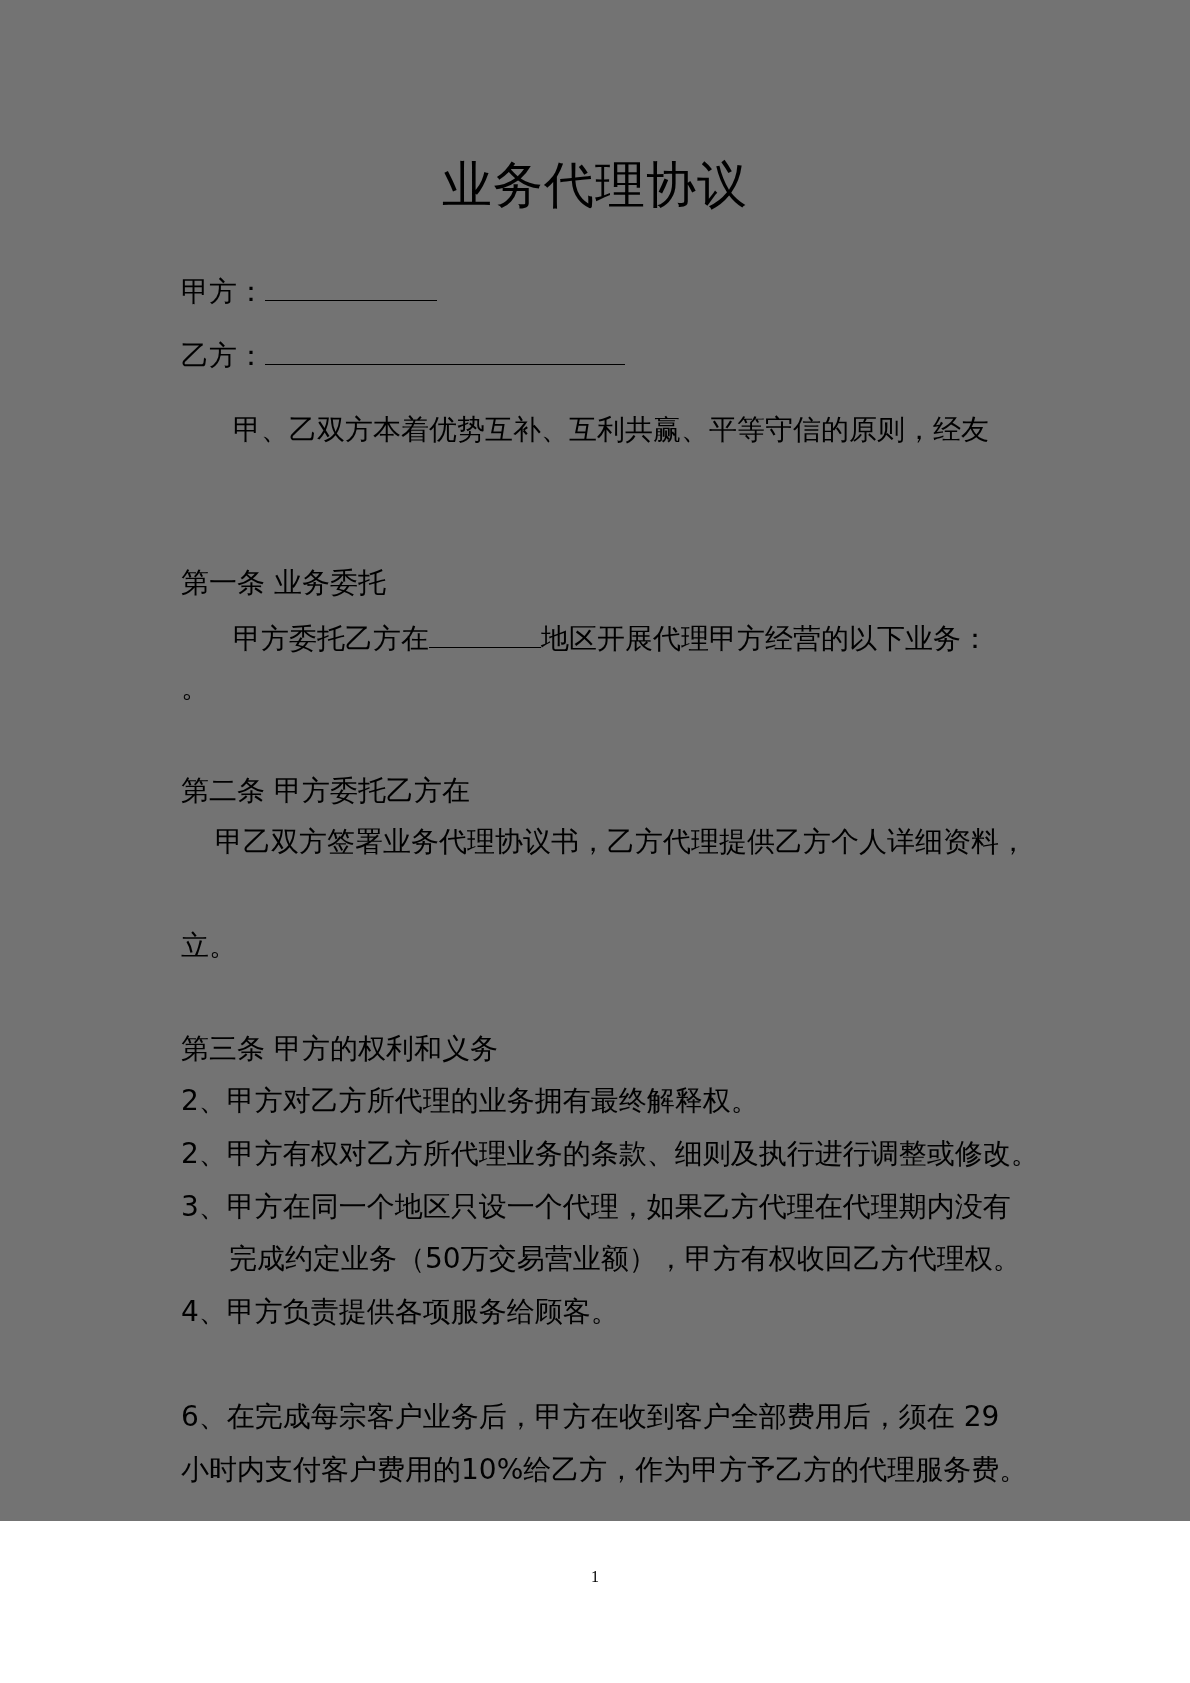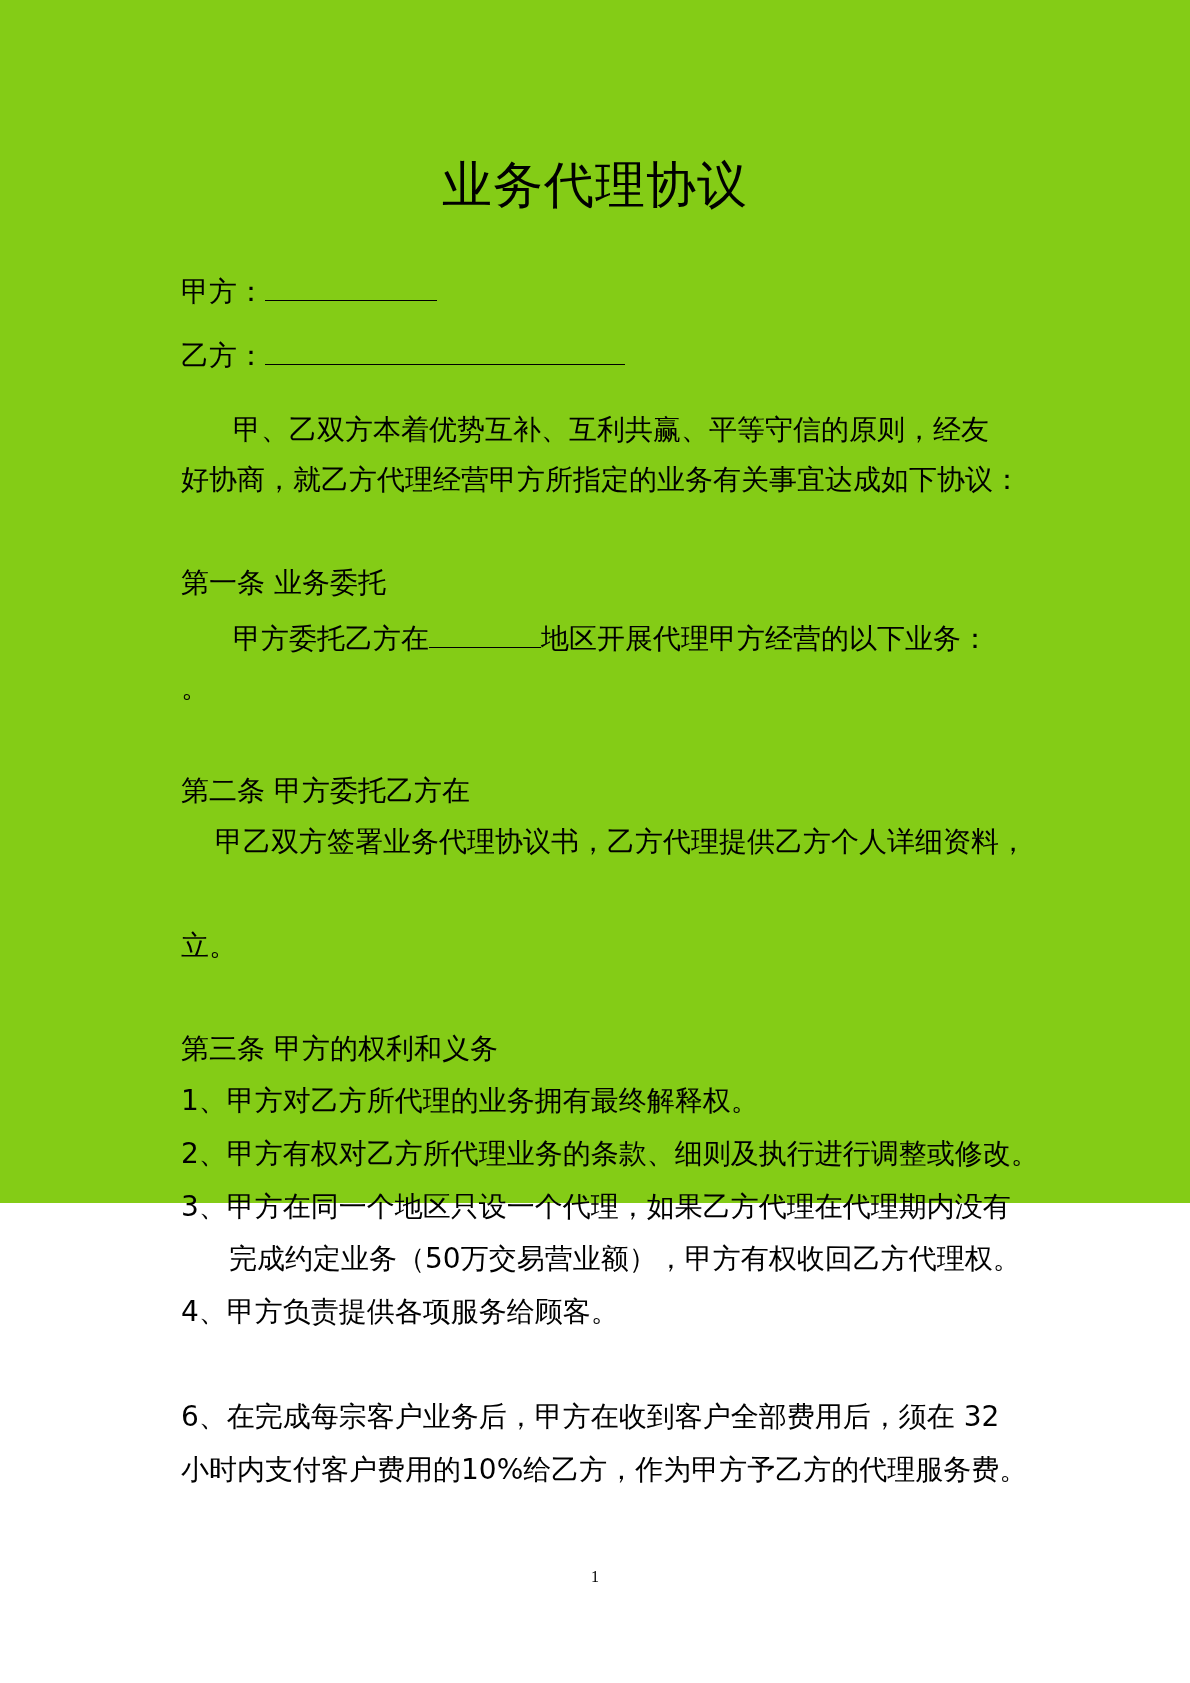--- a/index.html
+++ b/index.html
@@ -1,18 +1,18 @@
 <!DOCTYPE html>
 <html><head>
 <meta charset="utf-8">
 <style>
   html, body { margin:0; padding:0; background:#ffffff; }
   body { width:1190px; height:1683px; position:relative; overflow:hidden;
          font-family:"DejaVu Sans", sans-serif; color:#000; }
-  .page { position:absolute; left:0; top:0; width:1190px; height:1203px; background:#84cc16; }
+  .page { position:absolute; left:0; top:0; width:1190px; height:1521px; background:#737373; }
   .title { position:absolute; left:0; width:1190px; top:150px; text-align:center;
            font-size:50px; line-height:70px; letter-spacing:1px; }
   .line { position:absolute; left:181px; font-size:28px; line-height:36px; white-space:nowrap; }
   .blank { display:inline-block; border-bottom:1.5px solid #000; height:30px; vertical-align:baseline; }
   .pagenum { position:absolute; left:0; width:1190px; top:1568px; text-align:center;
              font-family:"Liberation Serif", serif; font-size:16px; }
 </style>
 </head>
 <body>
 
@@ -22,35 +22,34 @@
 
   <div class="line" style="top:270px;">
     <span>甲方：</span><span class="blank" style="width:172px;"></span>
   </div>
 
   <div class="line" style="top:412px; left:233px;">甲、乙双方本着优势互补、互利共赢、平等守信的原则，经友</div>
 
   <div class="line" style="top:334px;">
     <span>乙方：</span><span class="blank" style="width:360px;"></span>
   </div>
-  <div class="line" style="top:462px;">好协商，就乙方代理经营甲方所指定的业务有关事宜达成如下协议：</div>
 
   <div class="line" style="top:565px;">第一条 业务委托</div>
   <div class="line" style="top:617px; left:233px;">
     <span>甲方委托乙方在</span><span class="blank" style="width:112px;"></span><span>地区开展代理甲方经营的以下业务：</span>
   </div>
   <div class="line" style="top:670px;">。</div>
 
   <div class="line" style="top:773px;">第二条 甲方委托乙方在</div>
   <div class="line" style="top:824px; left:215px;">甲乙双方签署业务代理协议书，乙方代理提供乙方个人详细资料，</div>
   <div class="line" style="top:928px;">立。</div>
 
   <div class="line" style="top:1031px;">第三条 甲方的权利和义务</div>
-  <div class="line" style="top:1083px;">1、甲方对乙方所代理的业务拥有最终解释权。</div>
+  <div class="line" style="top:1083px;">2、甲方对乙方所代理的业务拥有最终解释权。</div>
   <div class="line" style="top:1136px;">2、甲方有权对乙方所代理业务的条款、细则及执行进行调整或修改。</div>
   <div class="line" style="top:1189px;">3、甲方在同一个地区只设一个代理，如果乙方代理在代理期内没有</div>
   <div class="line" style="top:1241px;margin-left:48px;">完成约定业务（50万交易营业额），甲方有权收回乙方代理权。</div>
   <div class="line" style="top:1294px;">4、甲方负责提供各项服务给顾客。</div>
-  <div class="line" style="top:1399px;">6、在完成每宗客户业务后，甲方在收到客户全部费用后，须在 32</div>
+  <div class="line" style="top:1399px;">6、在完成每宗客户业务后，甲方在收到客户全部费用后，须在 29</div>
   <div class="line" style="top:1452px;">小时内支付客户费用的10%给乙方，作为甲方予乙方的代理服务费。</div>
 
   <div class="pagenum">1</div>
 </div>
 
 </body></html>

